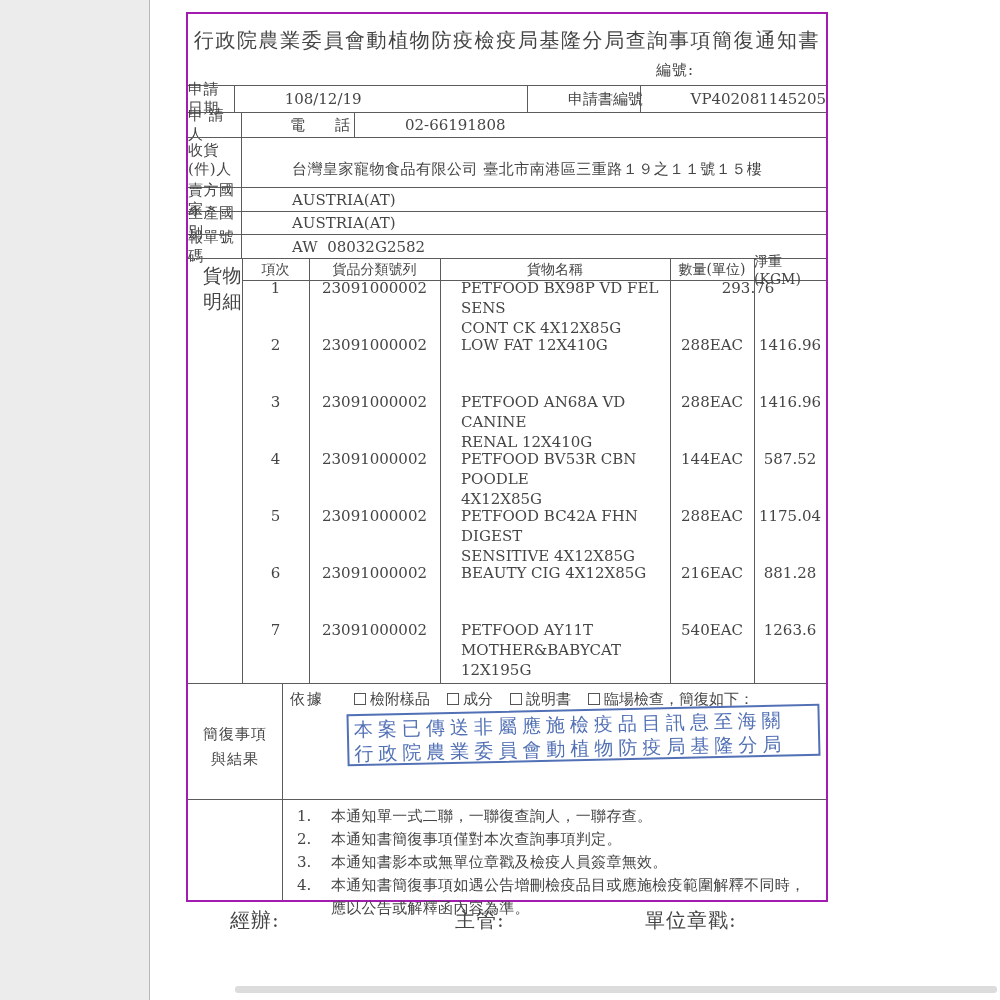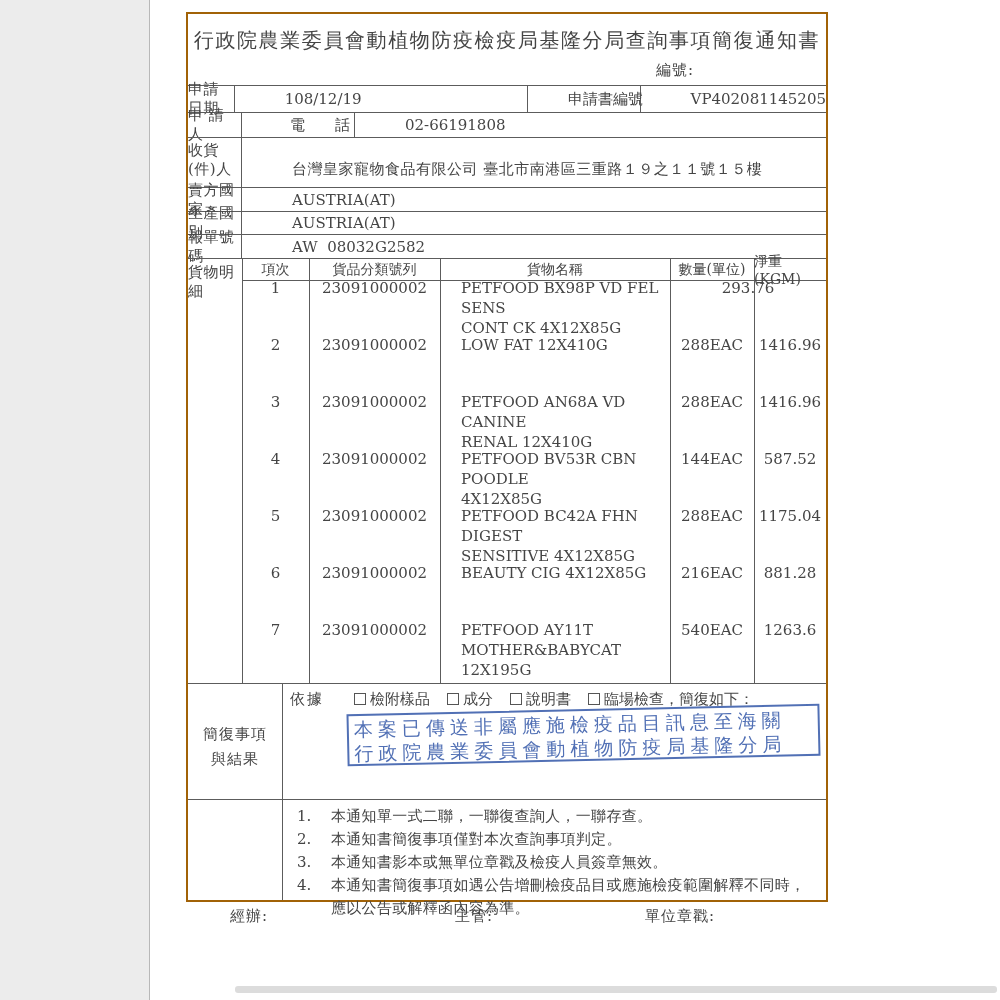--- a/index.html
+++ b/index.html
@@ -9,21 +9,21 @@
   }
   *{margin:0;padding:0;box-sizing:border-box;}
   body{background:#ffffff;}
   .screen{
     position:relative;width:1000px;height:1000px;background:#ffffff;overflow:hidden;
     font-family:"DejaVu Serif","Liberation Serif",serif;color:var(--ink);font-size:15px;
   }
   .scan-left{position:absolute;left:0;top:0;width:150px;height:1000px;background:#ececec;border-right:1px solid #b8b8b8;}
   .scan-bottom{position:absolute;left:235px;top:986px;width:762px;height:7px;background:#dcdcdc;border-radius:3px;}
 
-  .form{position:absolute;left:186px;top:12px;width:642px;height:890px;border:2px solid #a16207;background:#fff;}
+  .form{position:absolute;left:186px;top:12px;width:642px;height:890px;border:2px solid #a21caf;background:#fff;}
   .sec{position:absolute;left:0;right:0;border-top:1px solid var(--line);}
   .sec.first{border-top:none;}
 
   
   .t-title{top:0;height:71px;}
   .doc-title{padding-top:13px;text-align:center;font-size:20px;letter-spacing:1.6px;white-space:nowrap;}
   .serial{position:absolute;left:468px;bottom:5px;font-size:15px;letter-spacing:1px;}
 
   
   .frow{display:flex;align-items:center;gap:44px;}
@@ -38,21 +38,21 @@
   .lab{width:54px;justify-content:center;letter-spacing:.5px;}
   .lab2{width:69px;padding:0 5px;justify-content:center;white-space:pre;}
   .val{padding-left:6px;white-space:pre;}
   .v1{width:288px;}
   .vfill{flex:1;}
   .consignee-label{align-items:flex-start;padding-top:3px;}
   .consignee-val{align-items:flex-end;padding-bottom:8px;letter-spacing:.5px;}
 
   
   .t-goods{top:244px;height:425px;}
-  .goods-label{position:absolute;left:0;top:4px;width:54px;text-align:left;font-size:15px;letter-spacing:.5px;}
+  .goods-label{position:absolute;left:0;top:4px;width:54px;text-align:right;font-size:19px;letter-spacing:.5px;}
   .vline{position:absolute;top:0;bottom:0;width:1px;background:var(--line);}
   .ghead{position:absolute;left:54px;right:0;top:0;height:22px;display:flex;border-bottom:1px solid var(--line);font-size:14px;}
   .gh{display:flex;align-items:center;justify-content:center;}
   .c-no{width:67px;}
   .c-code{width:131px;}
   .c-name{width:230px;}
   .c-qty{width:84px;}
   .c-wt{flex:1;}
   .grow{position:absolute;left:54px;right:0;display:flex;line-height:20px;}
   .grow .c-no,.grow .c-code,.grow .c-qty,.grow .c-wt{text-align:center;}
@@ -74,21 +74,21 @@
 
   
   .t-notes{top:785px;height:101px;}
   .notes-left{position:absolute;left:0;top:0;bottom:0;width:95px;border-right:1px solid var(--line);}
   .notes-body{position:absolute;left:109px;right:6px;top:5px;}
   .note{display:flex;line-height:23px;}
   .note-num{width:34px;}
   .note-text{width:484px;letter-spacing:.3px;}
 
   
-  .foot{position:absolute;top:907px;font-size:15px;letter-spacing:1px;}
+  .foot{position:absolute;top:907px;font-size:20px;letter-spacing:1px;}
   .f-handler{left:230px;}
   .f-super{left:455px;}
   .f-seal{left:645px;}
 </style>
 </head>
 <body>
 
 <div class="screen">
   <div class="scan-left"></div>
 

